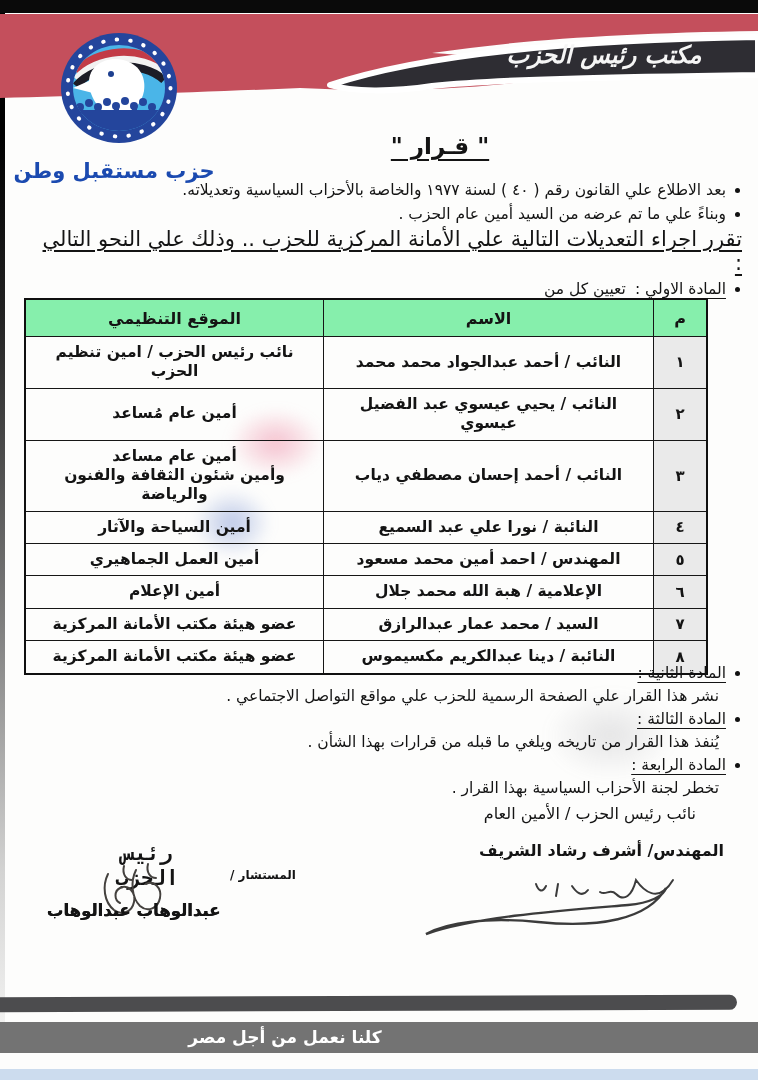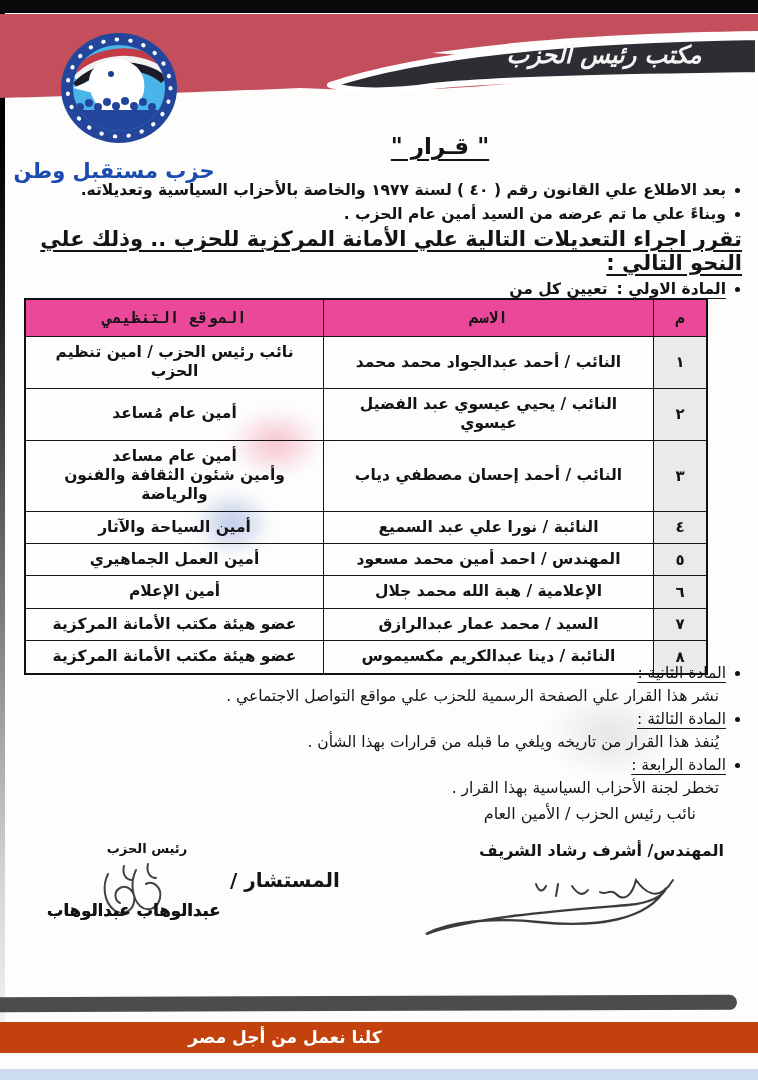--- a/index.html
+++ b/index.html
@@ -24,63 +24,63 @@
   }
   .logo{position:absolute;left:58px;top:30px;width:122px;height:116px;}
   .party-name{
     position:absolute;left:12px;top:149px;width:204px;text-align:center;direction:rtl;
     color:#1b4ab0;font-size:21px;font-weight:700;margin-top:10px;
   }
   .doc-title{position:absolute;top:133px;left:180px;width:520px;text-align:center;direction:rtl;}
   .doc-title span{font-size:23px;font-weight:700;text-decoration:underline;text-underline-offset:5px;text-decoration-thickness:2px;}
 
   
-  .preamble{position:absolute;top:179px;right:40px;left:30px;direction:rtl;font-size:15.5px;font-weight:700;line-height:23.5px;}
+  .preamble{position:absolute;top:179px;right:40px;left:30px;direction:rtl;font-size:15.5px;font-weight:400;line-height:23.5px;}
   .bullet-line{display:flex;align-items:center;gap:9px;}
   .dot{flex:0 0 auto;width:5px;height:5px;border-radius:50%;background:#111;margin-right:2px;}
   .decision{margin-top:2px;text-decoration:underline;text-underline-offset:4px;font-size:21px;}
   .u{text-decoration:underline;text-underline-offset:4px;}
   .article-one{margin-top:3px;}
 
   
   .roster{position:absolute;top:298px;left:24px;width:684px;border-collapse:collapse;direction:rtl;
     font-size:15.5px;font-weight:700;}
   .roster th,.roster td{border:1.6px solid #161616;text-align:center;vertical-align:middle;padding:6px 8px;}
   .roster{border:2.5px solid #101010;}
-  .roster th{height:24px;background:#ec4899;font-size:16px;font-family:Liberation Mono, monospace;}
+  .roster th{height:24px;background:#86efac;font-size:16px;}
   .roster td.idx{width:36px;background:#eaeaea;font-size:15px;}
   .roster col.c-idx{width:40px;}
   .roster col.c-name{width:330px;}
   .roster td.pos{white-space:pre-line;line-height:1.25;}
   .roster td.name{line-height:1.25;}
 
   
   .articles{position:absolute;top:662px;right:40px;left:30px;direction:rtl;font-size:15.5px;font-weight:400;line-height:22.5px;}
   .art-text{padding-right:23px;margin-bottom:1px;}
   .closing{margin-top:4px;padding-right:46px;font-size:16px;}
 
   
   .sig-name-right{position:absolute;top:841px;right:58px;direction:rtl;font-size:16px;font-weight:700;}
   .sig-squiggle-right{position:absolute;top:850px;left:418px;width:270px;height:105px;}
-  .pres-title{position:absolute;top:841px;left:92px;width:110px;text-align:center;direction:rtl;font-size:13px;font-weight:700;}
+  .pres-title{position:absolute;top:841px;left:92px;width:110px;text-align:center;direction:rtl;font-size:21px;font-weight:700;font-family:Liberation Mono, monospace;}
   .pres-stamp{position:absolute;top:856px;left:88px;width:92px;height:66px;}
-  .counselor{position:absolute;top:868px;left:230px;direction:rtl;font-size:20px;font-weight:700;letter-spacing:.3px;}
+  .counselor{position:absolute;top:868px;left:230px;direction:rtl;font-size:12px;font-weight:700;letter-spacing:.3px;}
   .pres-name{position:absolute;top:901px;left:46px;width:175px;text-align:center;direction:rtl;
     font-size:16.5px;font-weight:700;text-shadow:.4px 0 0 #141414;}
 
   
   .wm{position:absolute;border-radius:50%;filter:blur(6px);}
   .wm-pink{left:228px;top:408px;width:95px;height:70px;background:radial-gradient(ellipse,rgba(236,120,150,.45),rgba(236,120,150,0) 70%);}
   .wm-blue{left:192px;top:488px;width:80px;height:70px;background:radial-gradient(ellipse,rgba(90,120,200,.4),rgba(90,120,200,0) 70%);}
   .wm-gray{left:545px;top:690px;width:130px;height:90px;background:radial-gradient(ellipse,rgba(120,120,130,.18),rgba(120,120,130,0) 70%);}
 
   
   .footer-gray{position:absolute;left:0;top:996px;width:737px;height:15px;background:#4c4c4e;
     border-radius:0 9px 9px 0;transform:rotate(-.18deg);}
-  .footer-red{position:absolute;left:0;top:1022px;width:758px;height:31px;background:#c2410c;}
+  .footer-red{position:absolute;left:0;top:1022px;width:758px;height:31px;background:#737373;}
   .footer-red span{position:absolute;left:0;top:0;width:570px;height:31px;line-height:31px;text-align:center;
     direction:rtl;color:#fff;font-size:17px;font-weight:700;}
 </style>
 </head>
 <body>
 
 <div class="page">
 
   <div class="scan-top"></div>
   <div class="scan-left"></div>

